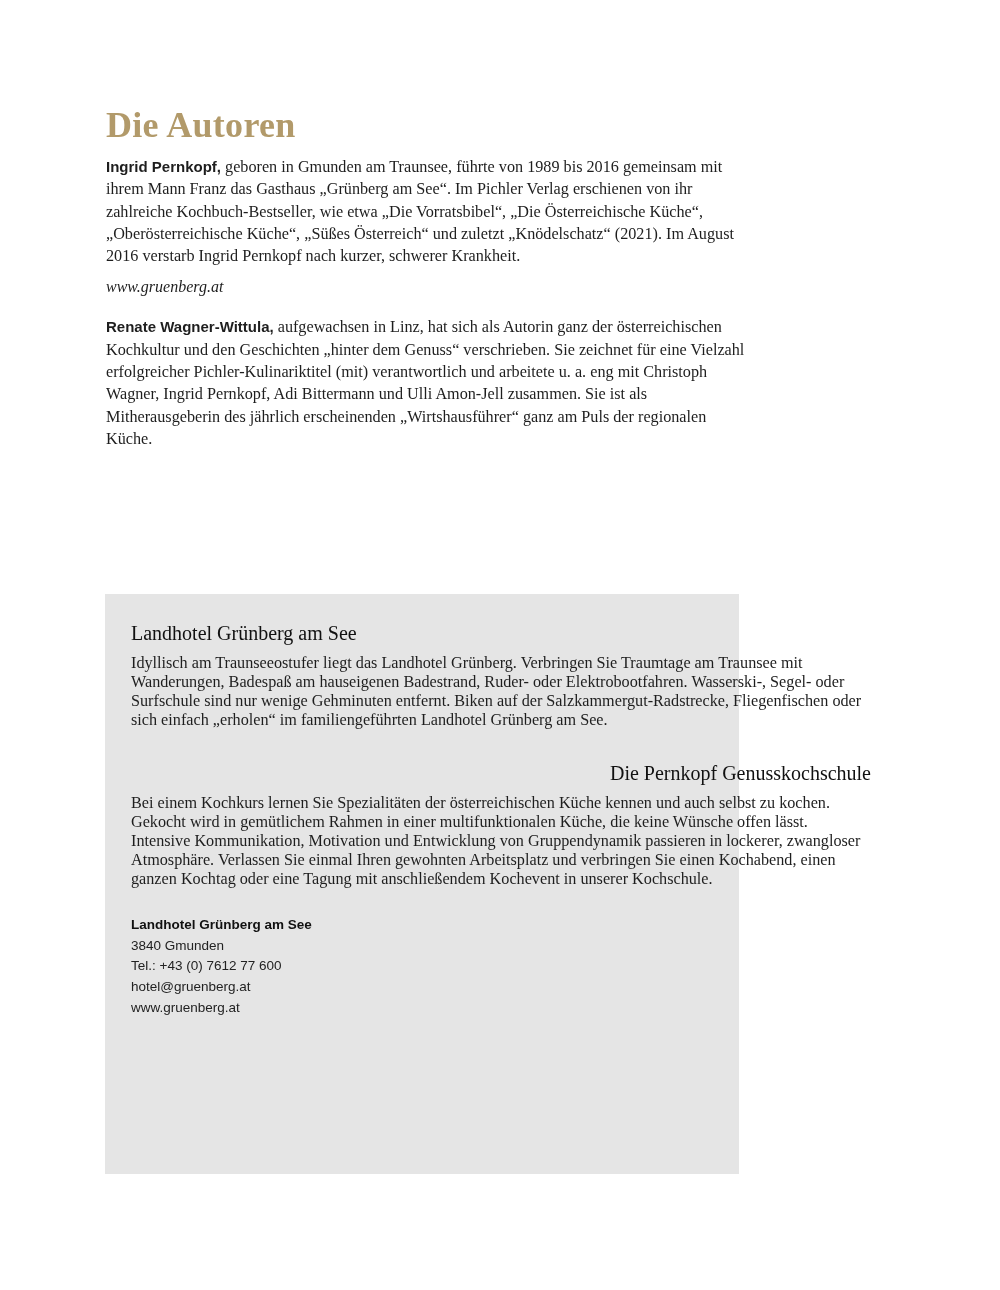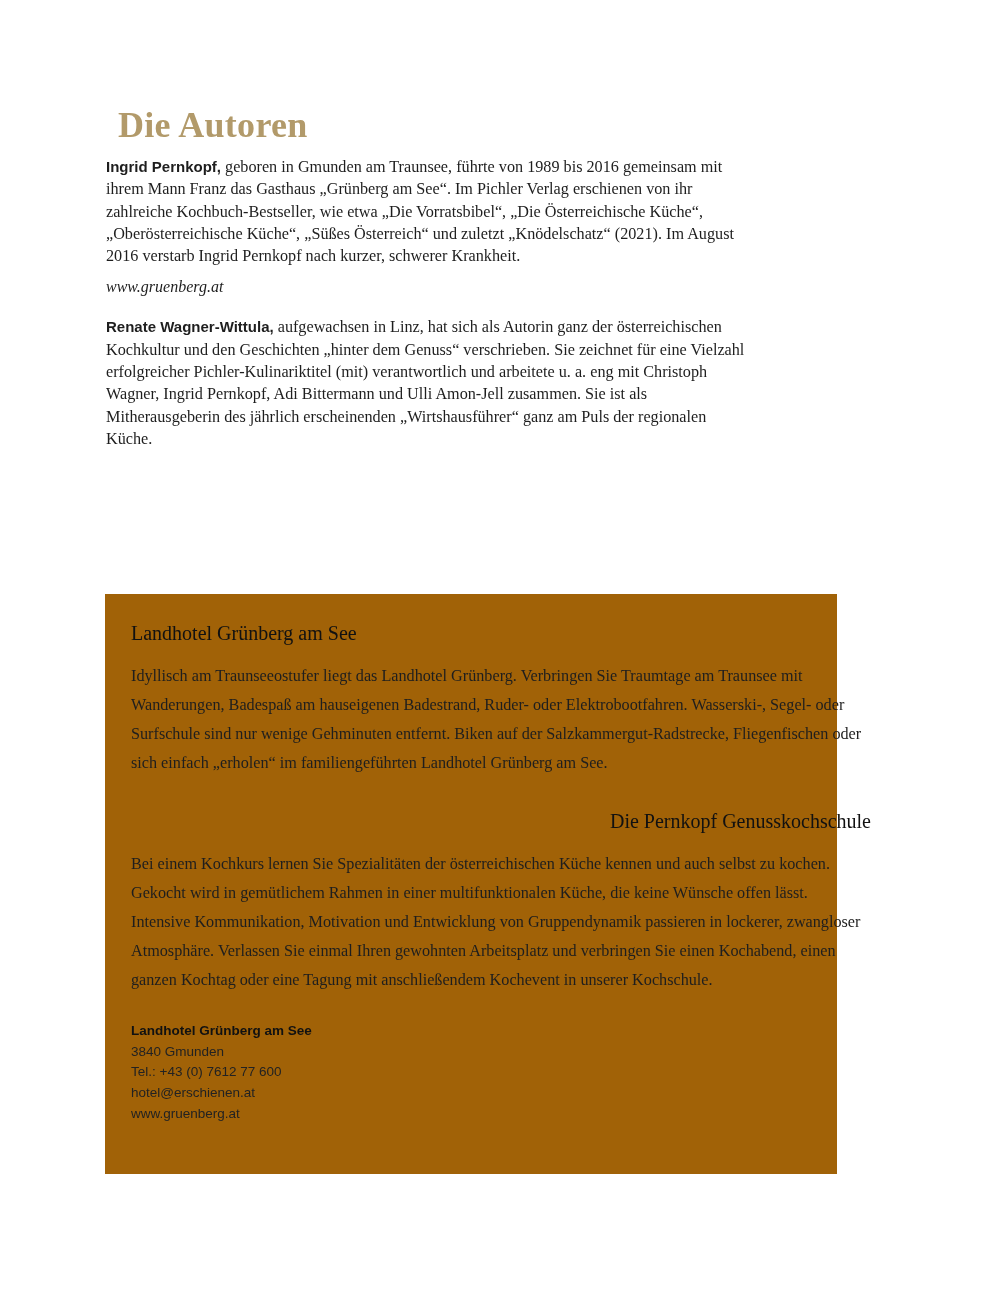--- a/index.html
+++ b/index.html
@@ -1,36 +1,36 @@
 <!DOCTYPE html>
 <html><head>
 <meta charset="utf-8">
 <style>
   html, body { margin: 0; padding: 0; }
   body {
     width: 1000px; height: 1290px; background: #ffffff; position: relative;
     font-family: "Liberation Serif", "DejaVu Serif", serif; color: #1e1e1e;
   }
   .title {
-    position: absolute; left: 118px; top: 104px; margin: 0;
+    position: absolute; left: 106px; top: 104px; margin: 0;
     font-size: 36px; font-weight: bold; color: #b29a6a; letter-spacing: 0.3px;
     font-family: "Liberation Serif", serif;
   }
   .authors { position: absolute; left: 106px; top: 156px; width: 640px; }
   .para { margin: 0; font-size: 16.2px; line-height: 22.3px; }
   .para .name { font-family: "Liberation Sans", "DejaVu Sans", sans-serif; font-weight: bold; font-size: 15px; }
   .web { margin: 0; margin-top: 9px; font-style: italic; font-size: 16px; line-height: 22px; }
   .para2 { margin-top: 18px; }
   .box {
-    position: absolute; left: 105px; top: 594px; width: 732px; height: 580px;
-    background: #a16207;
+    position: absolute; left: 105px; top: 594px; width: 634px; height: 580px;
+    background: #e5e5e5;
   }
   .box-inner { position: absolute; left: 26px; top: 26px; width: 740px; }
   .box h2 { margin: 0; font-size: 20px; font-weight: normal; line-height: 26px; color: #111; }
-  .box p.body { margin: 16px 0 0 0; font-size: 16.2px; line-height: 29px; }
+  .box p.body { margin: 8px 0 0 0; font-size: 16.2px; line-height: 19px; }
   .box .sec2 { margin-top: 30px; text-align: right; }
   .contact { margin-top: 26px; font-family: "Liberation Sans", "DejaVu Sans", sans-serif; font-size: 13.5px; line-height: 20.7px; color: #222; }
   .contact .bold { font-weight: bold; color: #111; }
   a { color: inherit; text-decoration: none; }
 </style>
 </head>
 <body>
 
 <h1 class="title">Die Autoren</h1>
 
@@ -43,17 +43,17 @@
 <div class="box">
   <div class="box-inner">
     <h2>Landhotel Grünberg am See</h2>
     <p class="body">Idyllisch am Traunseeostufer liegt das Landhotel Grünberg. Verbringen Sie Traumtage am Traunsee mit Wanderungen, Badespaß am hauseigenen Badestrand, Ruder- oder Elektrobootfahren. Wasserski-, Segel- oder Surfschule sind nur wenige Gehminuten entfernt. Biken auf der Salzkammergut-Radstrecke, Fliegenfischen oder sich einfach „erholen“ im familiengeführten Landhotel Grünberg am See.</p>
     <h2 class="sec2">Die Pernkopf Genusskochschule</h2>
     <p class="body">Bei einem Kochkurs lernen Sie Spezialitäten der österreichischen Küche kennen und auch selbst zu kochen. Gekocht wird in gemütlichem Rahmen in einer multifunktionalen Küche, die keine Wünsche offen lässt. Intensive Kommunikation, Motivation und Entwicklung von Gruppendynamik passieren in lockerer, zwangloser Atmosphäre. Verlassen Sie einmal Ihren gewohnten Arbeitsplatz und verbringen Sie einen Kochabend, einen ganzen Kochtag oder eine Tagung mit anschließendem Kochevent in unserer Kochschule.</p>
     <div class="contact">
       <div class="bold">Landhotel Grünberg am See</div>
       <div>3840 Gmunden</div>
       <div>Tel.: +43 (0) 7612 77 600</div>
-      <div>hotel@erschienen.at</div>
+      <div>hotel@gruenberg.at</div>
       <div>www.gruenberg.at</div>
     </div>
   </div>
 </div>
 
 </body></html>

